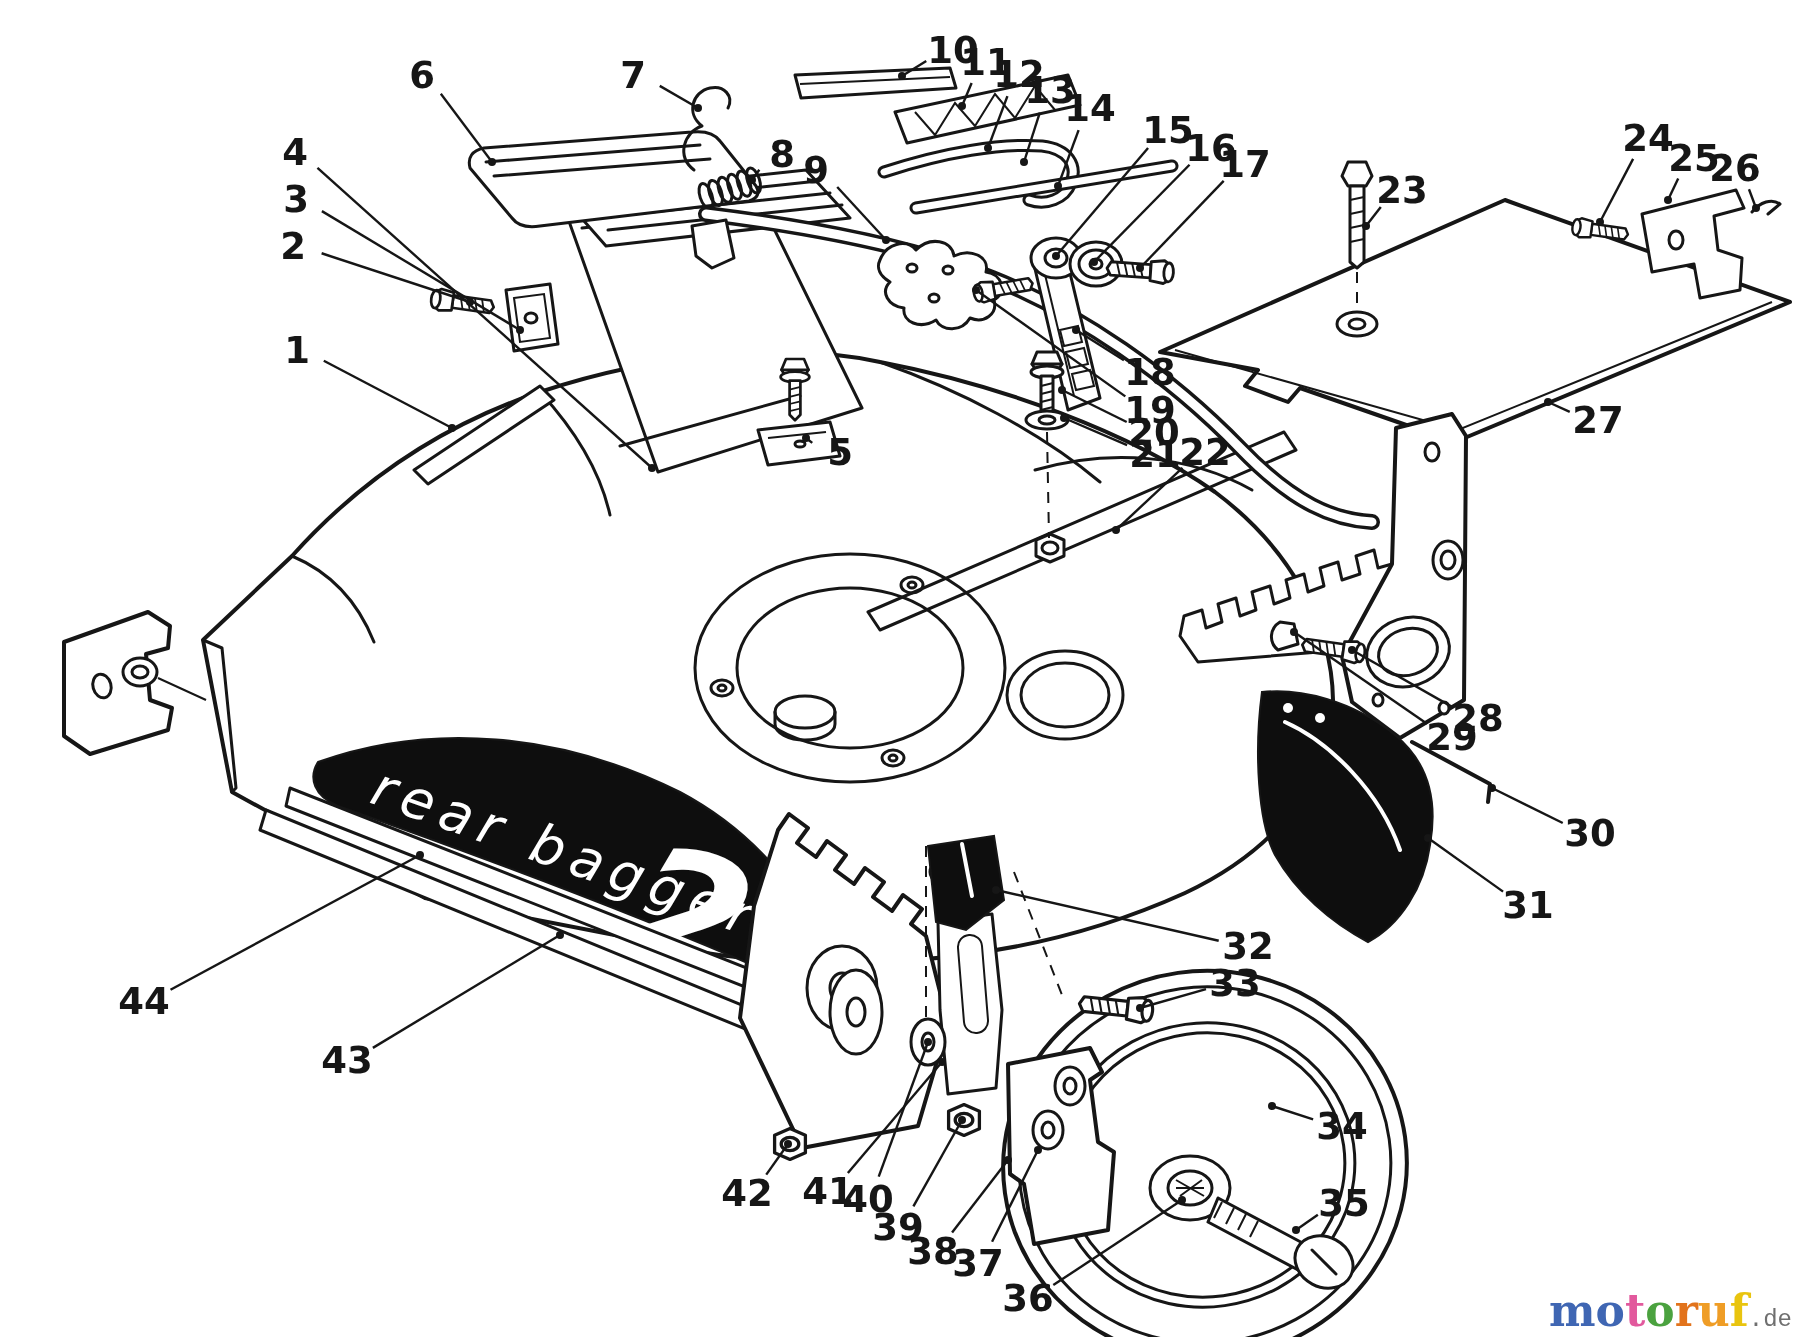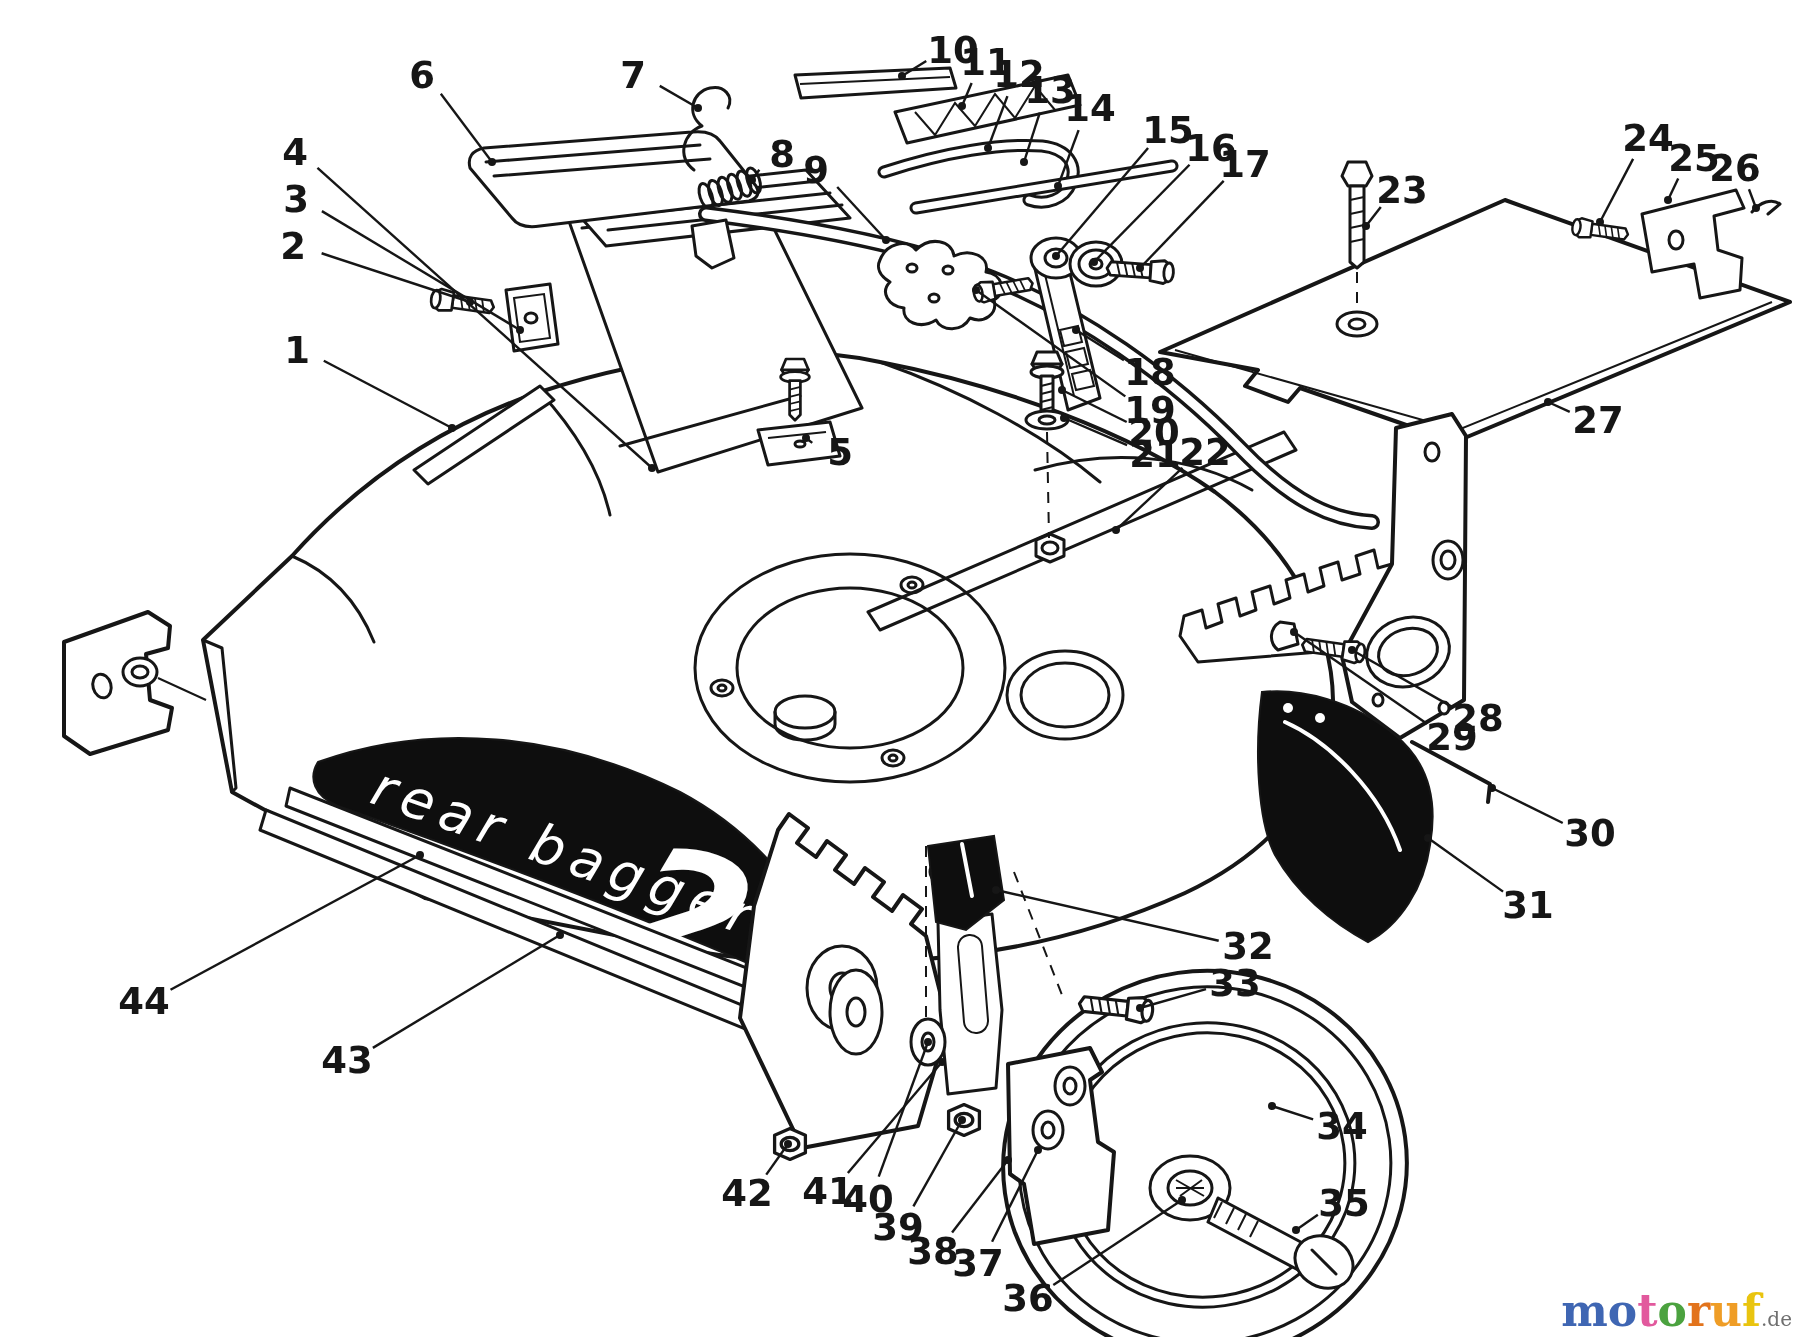--- a/index.html
+++ b/index.html
@@ -17,21 +17,21 @@
   .tubeI{fill:none;stroke:#fff;stroke-width:9;stroke-linecap:round;}
   .tubeO2{fill:none;stroke:var(--ink);stroke-width:13;stroke-linecap:round;}
   .tubeI2{fill:none;stroke:#fff;stroke-width:7;stroke-linecap:round;}
   .dash{stroke-dasharray:11 9;}
   .num{font:700 37px "DejaVu Sans",sans-serif;fill:var(--ink);}
   .leader{stroke:var(--ink);stroke-width:2.4;fill:none;}
   .decal-script{font:italic 54px "DejaVu Sans",sans-serif;letter-spacing:8px;fill:#fff;}
   .decal-num{font:italic 700 170px "DejaVu Sans",sans-serif;fill:#fff;}
   .logo{position:absolute;right:8px;bottom:4px;font-family:"DejaVu Serif",serif;
         font-weight:bold;font-size:44px;line-height:1;cursor:pointer;}
-  .logo .suffix{font-size:20px;font-weight:normal;}
+  .logo .suffix{font-size:24px;font-weight:normal;font-family:Liberation Mono, monospace;}
 </style>
 </head>
 <body>
 
 <div class="stage">
 <svg id="diagram" width="1800" height="1337" viewBox="0 0 1800 1337">
   <defs>
     <g id="boltTopG">
       <path class="pt" d="M -15,2 L -10,-10 L 10,-10 L 15,2 L 10,10 L -10,10 Z"></path>
       <path class="ln" d="M -15,2 L 15,2"></path>

